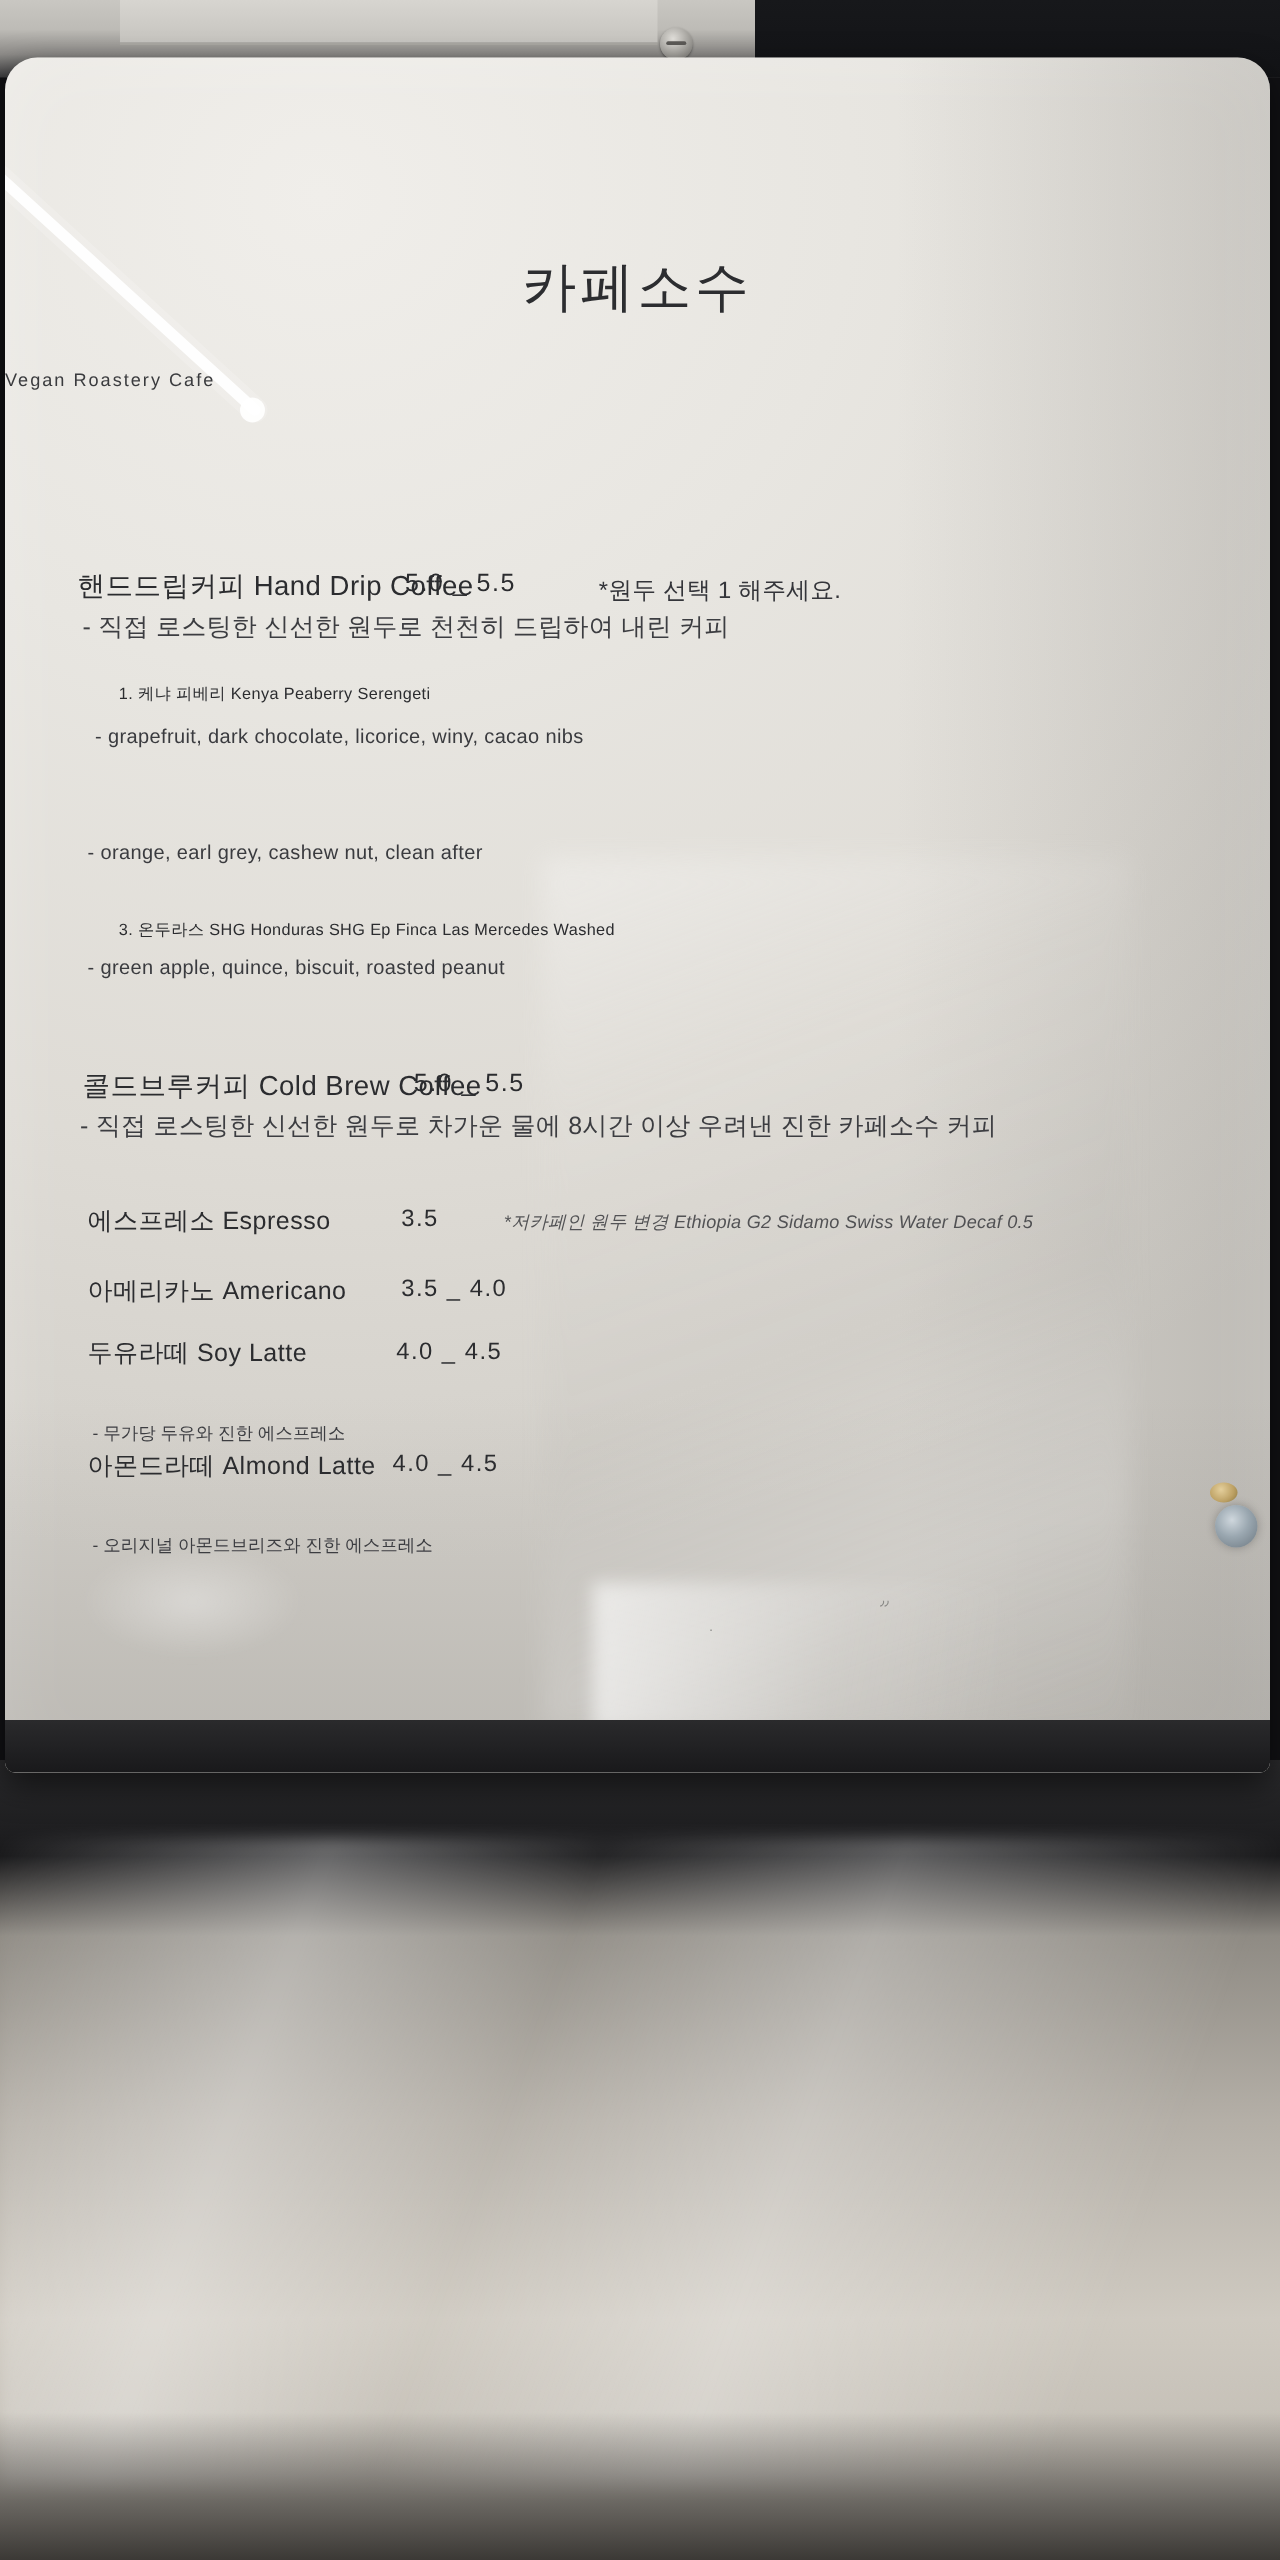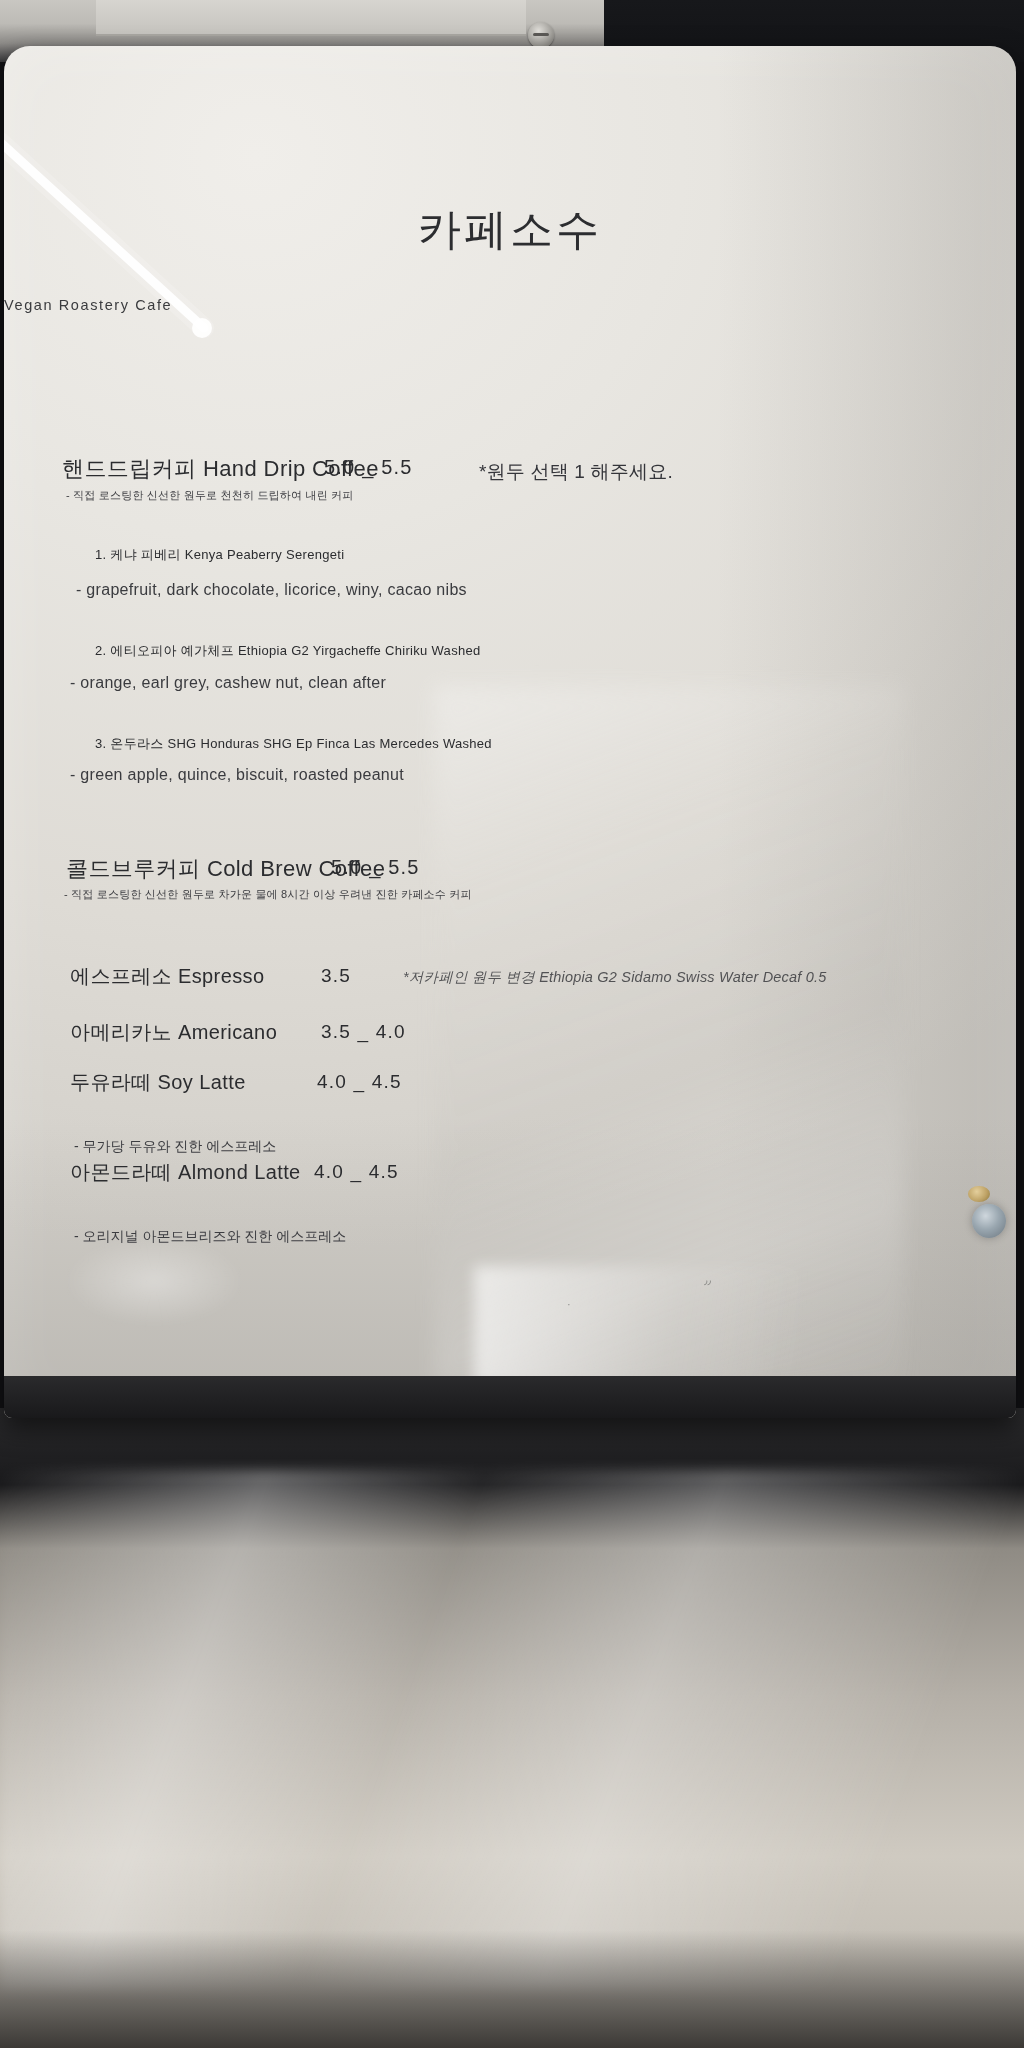--- a/index.html
+++ b/index.html
@@ -203,21 +203,21 @@
     letter-spacing: 1.2px;
     color: #2b2c2f;
   }
   .note {
     font-size: 19px;
     color: #34353a;
     letter-spacing: .2px;
     margin-left: 28px;
   }
   .sub {
-    font-size: 11px;
+    font-size: 20px;
     color: #3c3d41;
     letter-spacing: .2px;
   }
   .item-name {
     font-size: 13px;
     color: #2b2c2f;
     letter-spacing: .3px;
     margin-left: 33px;
   }
   .item-desc {
@@ -290,21 +290,20 @@
       <div class="tagline">Vegan Roastery Cafe</div>
 
       <div class="row sec-title" style="left:58px; top:408px;">핸드드립커피 Hand Drip Coffee</div>
       <div class="row sec-price" style="left:320px; top:410px;">5.0 _ 5.5</div>
       <div class="row note" style="left:447px; top:413px;">*원두 선택 1 해주세요.</div>
       <div class="row sub" style="left:62px; top:442px;">- 직접 로스팅한 신선한 원두로 천천히 드립하여 내린 커피</div>
 
       <div class="row item-name" style="left:58px; top:500px;">1. 케냐 피베리 Kenya Peaberry Serengeti</div>
       <div class="row item-desc" style="left:72px; top:535px;text-align:center;">- grapefruit, dark chocolate, licorice, winy, cacao nibs</div>
 
-      <div class="row item-name" style="left:58px; top:596px;">2. 에티오피아 예가체프 Ethiopia G2 Yirgacheffe Chiriku Washed</div>
       <div class="row item-desc" style="left:66px; top:628px;">- orange, earl grey, cashew nut, clean after</div>
 
       <div class="row item-name" style="left:58px; top:689px;">3. 온두라스 SHG Honduras SHG Ep Finca Las Mercedes Washed</div>
       <div class="row item-desc" style="left:66px; top:720px;">- green apple, quince, biscuit, roasted peanut</div>
 
       <div class="row sec-title" style="left:62px; top:808px;">콜드브루커피 Cold Brew Coffee</div>
       <div class="row sec-price" style="left:327px; top:810px;">5.0 _ 5.5</div>
       <div class="row sub" style="left:60px; top:841px;">- 직접 로스팅한 신선한 원두로 차가운 물에 8시간 이상 우려낸 진한 카페소수 커피</div>
 
       <div class="row drink-name" style="left:66px; top:917px;">에스프레소 Espresso</div>

